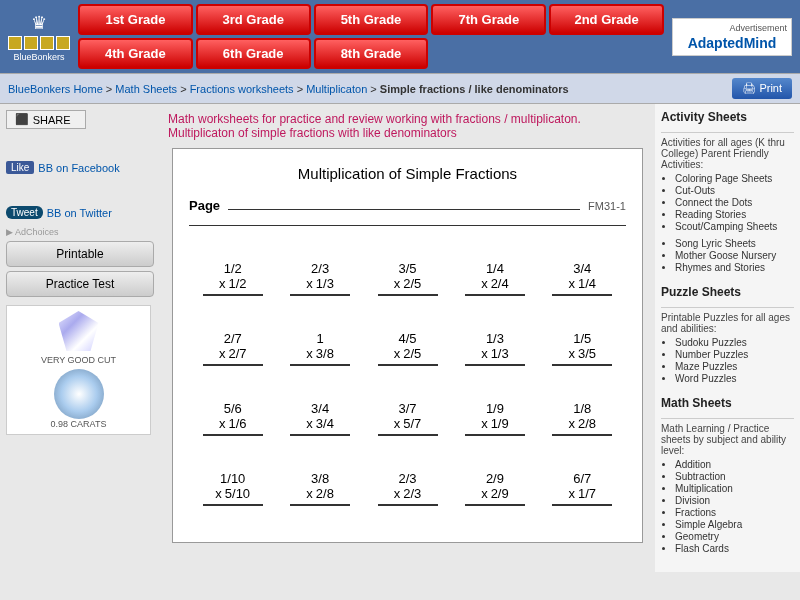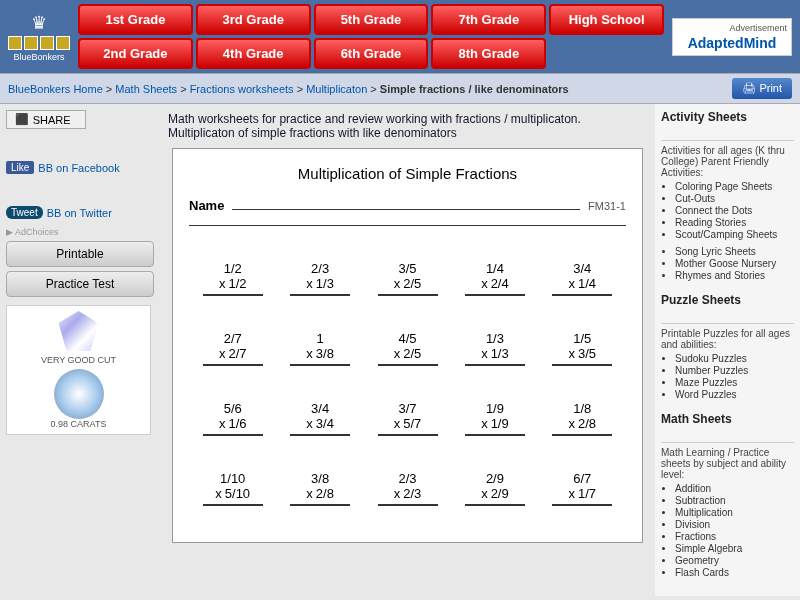--- a/index.html
+++ b/index.html
@@ -44,39 +44,39 @@
     #printable-btn { display: block; width: 100%; background: linear-gradient(to bottom, #eee, #ccc); border: 1px solid #aaa; border-radius: 4px; padding: 5px; text-align: center; margin-bottom: 4px; cursor: pointer; font-size: 12px; }
     #practice-btn { display: block; width: 100%; background: linear-gradient(to bottom, #eee, #ccc); border: 1px solid #aaa; border-radius: 4px; padding: 5px; text-align: center; cursor: pointer; font-size: 12px; }
 
     
     #ad-area { margin-top: 8px; background: white; border: 1px solid #ccc; padding: 4px; width: 145px; height: 130px; display: flex; flex-direction: column; align-items: center; justify-content: center; font-size: 9px; color: #666; overflow: hidden; }
     .diamond-shape { width: 40px; height: 40px; background: linear-gradient(135deg, #e8e8ff, #aaaaee, #ffffff, #ccccff); clip-path: polygon(50% 0%, 100% 30%, 80% 100%, 20% 100%, 0% 30%); margin-bottom: 4px; }
     .diamond-round { width: 50px; height: 50px; background: radial-gradient(circle, #ffffff, #aaccee, #6688aa); border-radius: 50%; margin-top: 4px; }
 
     
     #content-area { flex: 1; padding: 8px; }
-    #intro-text { font-size: 12px; margin-bottom: 8px; color: #0f172a; }
+    #intro-text { font-size: 12px; margin-bottom: 8px; color: #be185d; }
 
     
     #worksheet { background: white; border: 1px solid #999; padding: 16px; margin: 0 4px; }
     #ws-title { text-align: center; font-size: 15px; font-weight: normal; margin-bottom: 16px; }
     #ws-name-line { display: flex; align-items: baseline; gap: 8px; margin-bottom: 12px; }
     #ws-name-label { font-size: 13px; font-weight: bold; }
     #ws-name-underline { flex: 1; border-bottom: 1px solid #333; min-width: 120px; }
     #ws-id { font-size: 11px; color: #555; }
     #ws-divider { border: none; border-top: 1px solid #333; margin-bottom: 12px; }
 
     .problem-row { display: flex; gap: 0; margin-bottom: 20px; margin-top: 35px; }
     .problem { flex: 1; display: flex; flex-direction: column; align-items: center; font-size: 13px; }
     .answer-line { width: 60px; border-top: 2px solid #333; margin-top: 3px; }
 
     
     #right-sidebar { width: 145px; padding: 6px; flex-shrink: 0; background: #f5f5f5; font-size: 11px; }
     .sidebar-section { margin-bottom: 12px; }
-    .sidebar-section-title { font-weight: bold; font-size: 12px; color: #222; border-bottom: 1px solid #ccc; margin-bottom: 4px; padding-bottom: 16px; }
+    .sidebar-section-title { font-weight: bold; font-size: 12px; color: #222; border-bottom: 1px solid #ccc; margin-bottom: 4px; padding-bottom: 8px; }
     .sidebar-section p { font-size: 10px; color: #444; margin-bottom: 3px; }
     .sidebar-section ul { list-style: disc; padding-left: 14px; }
     .sidebar-section ul li { font-size: 10px; color: #333; margin-bottom: 1px; }
   </style>
 </head>
 <body>
 
 <div id="header">
   <div id="logo-area">
     <div id="logo-crown">♛</div>
@@ -86,21 +86,20 @@
       <div class="logo-sq"></div>
         <div class="logo-sq"></div>
     </div>
     <div id="logo-name">BlueBonkers</div>
   </div>
   <div id="grade-buttons">
       <button class="grade-btn">1st Grade</button>
       <button class="grade-btn">3rd Grade</button>
       <button class="grade-btn">5th Grade</button>
       <button class="grade-btn">7th Grade</button>
-      <button class="grade-btn">High School</button>
       <button class="grade-btn">2nd Grade</button>
       <button class="grade-btn">4th Grade</button>
       <button class="grade-btn">6th Grade</button>
       <button class="grade-btn">8th Grade</button>
     </div>
   <div id="adapted-mind">
     <div id="adapted-title">Advertisement</div>
     <div id="adapted-logo">AdaptedMind</div>
   </div>
 </div>
@@ -143,21 +142,21 @@
   </div>
 
   <div id="content-area">
     <div id="intro-text">
       <div>Math worksheets for practice and review working with fractions / multiplicaton.</div>
       <div>Multiplicaton of simple fractions with like denominators</div>
     </div>
     <div id="worksheet">
       <div id="ws-title">Multiplication of Simple Fractions</div>
       <div id="ws-name-line">
-        <span id="ws-name-label">Name</span>
+        <span id="ws-name-label">Page</span>
         <span id="ws-name-underline"></span>
         <span id="ws-id">FM31-1</span>
       </div>
       <hr id="ws-divider">
       <div id="ws-problems">
           <div class="problem-row">
             <div class="problem">
       <div style="text-align:center;">1/2</div>
       <div style="display:flex;align-items:center;gap:3px;">
         <span>x</span>

